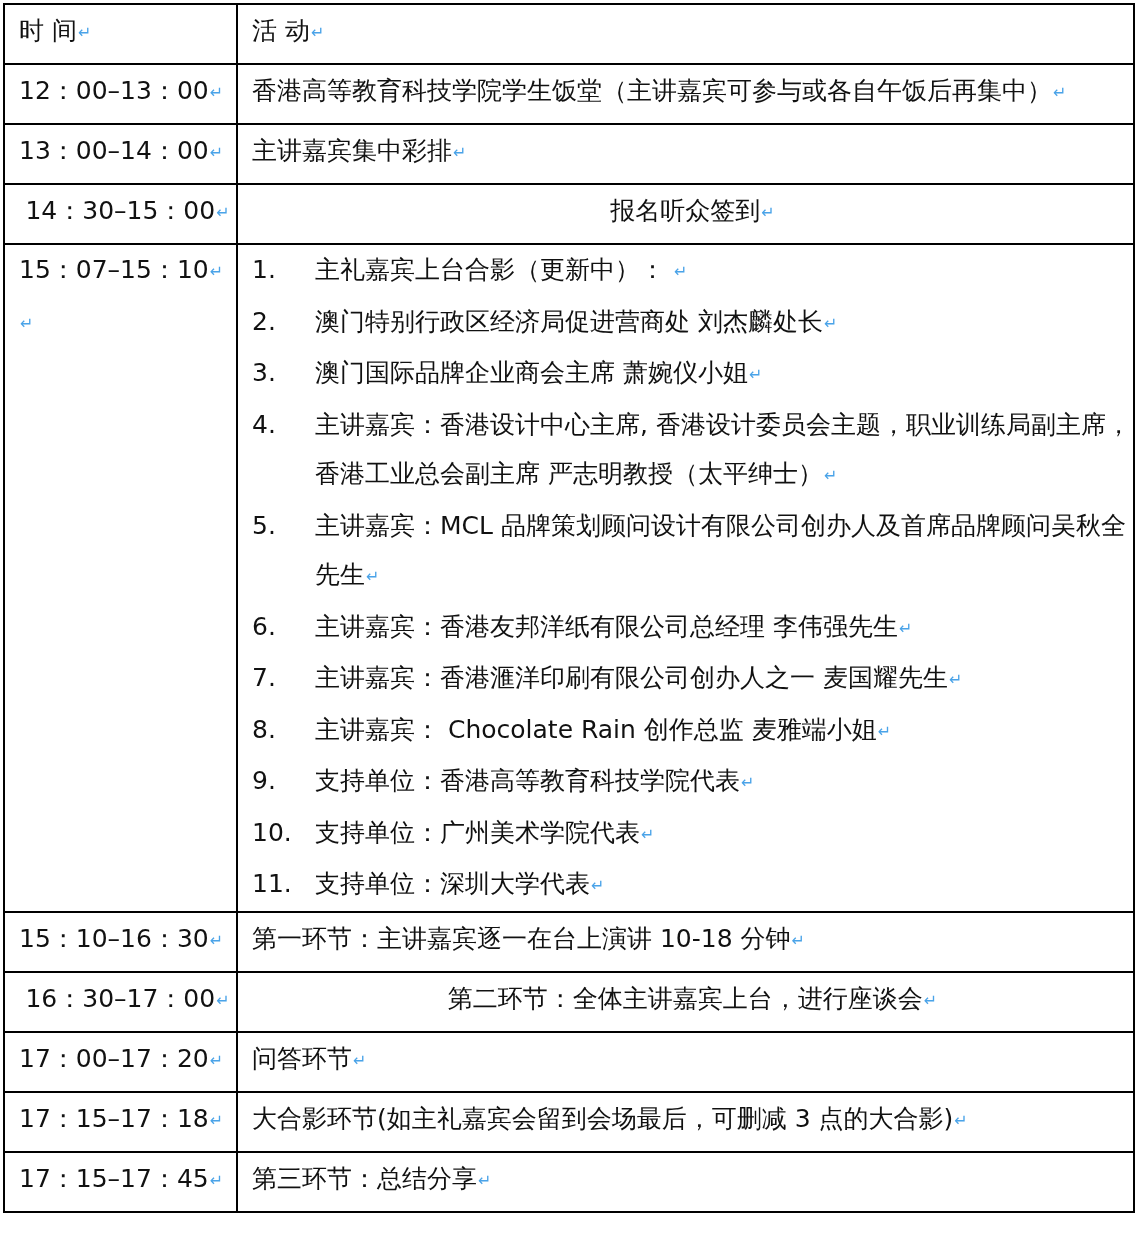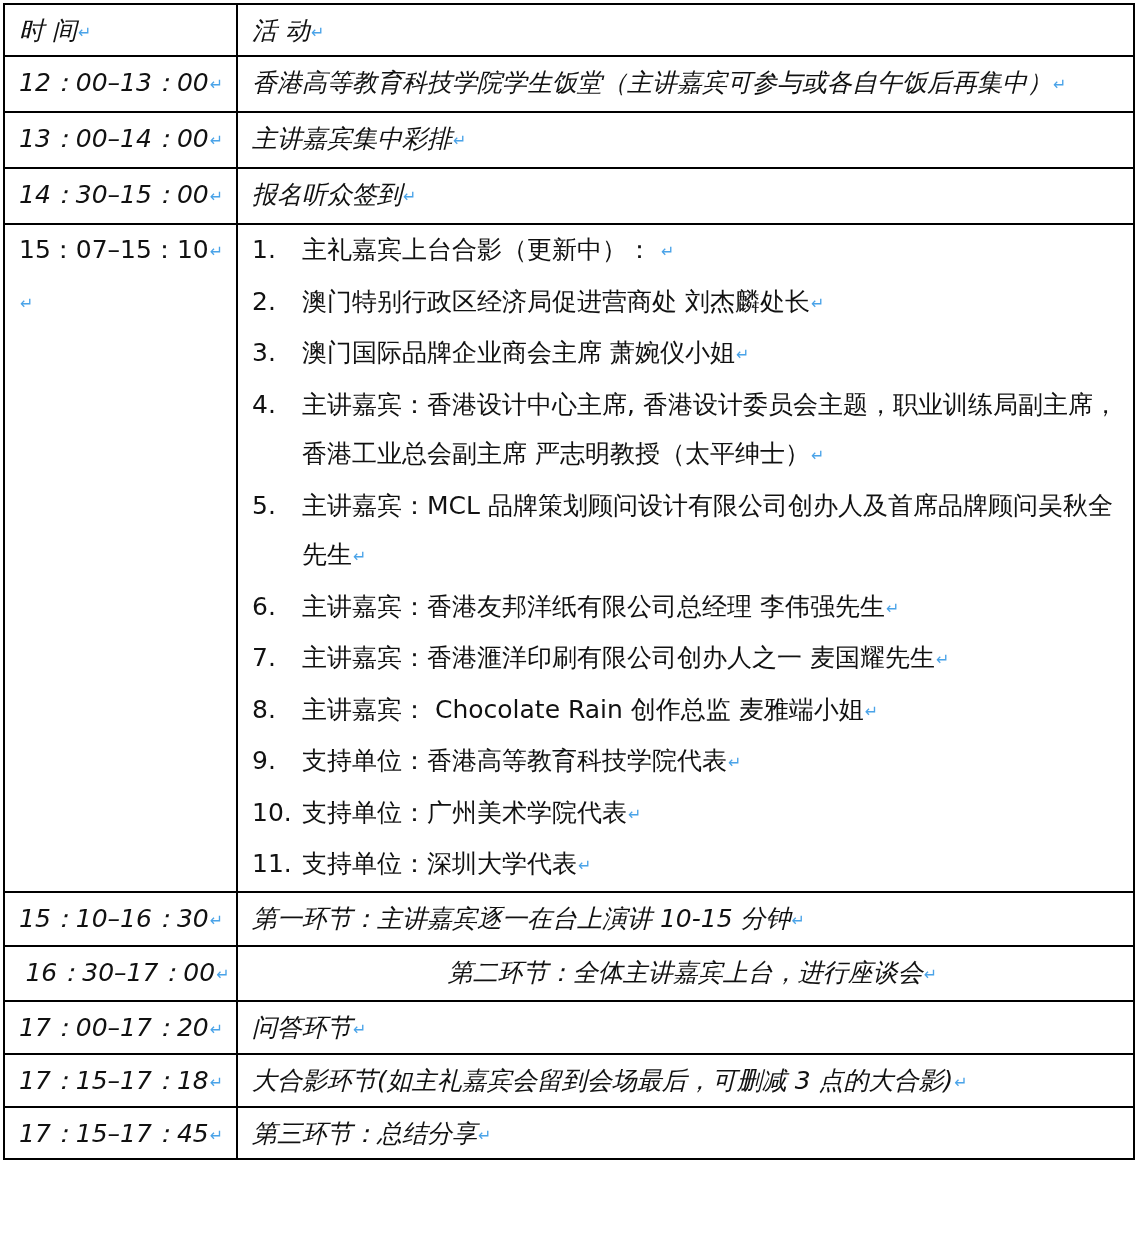--- a/index.html
+++ b/index.html
@@ -4,28 +4,28 @@
 <style>
   html, body { margin: 0; padding: 0; background: #ffffff; }
   body { width: 1136px; height: 1244px; overflow: hidden; position: relative;
          font-family: "DejaVu Sans", "Liberation Sans", sans-serif; color: #111; }
   table.schedule { position: absolute; left: 3px; top: 3px; border-collapse: collapse;
                    width: 1130px; table-layout: fixed; }
   table.schedule td { border: 2px solid #000; vertical-align: top; padding: 0 0 0 14px;
                       font-size: 25px; white-space: nowrap; overflow: visible; }
   col.c1 { width: 233px; }
   col.c2 { width: 897px; }
-  .cell-line { height: 50px; line-height: 52px; font-style: italic; }
+  .cell-line { height: 58px; line-height: 52px; }
   .ret { color: #4aa3e8; font-size: 16px; margin-left: 1px; vertical-align: 1px; }
   .list { list-style: none; margin: 0; padding: 0; }
   .list li { display: flex; line-height: 49.5px; }
   .list li .num { width: 50px; flex: none; }
-  .list li .txt { white-space: normal; width: 820px; }
+  .list li .txt { white-space: normal; width: 820px; margin-left: 13px; }
   .r-head td { height: 48px; }
-  .r1 td { height: 54px; border-radius: 9px; } .r2 td { height: 54px; } .r3 td { height: 54px; }
+  .r1 td { height: 54px; border-radius: 9px; } .r2 td { height: 54px; } .r3 td { height: 54px; text-align: center; }
   .r4 td { height: 54px; } .r5 td { height: 54px; }
   .r6 td { height: 645px; padding-top: 4px; }
   .r7 td { height: 52px; margin-left: 24px; } .r8 td { height: 53px; text-align: center; } .r9 td { height: 51px; }
   .r10 td { height: 51px; border-radius: 20px; } .r11 td { height: 45px; }
 </style>
 </head>
 <body>
 
 <table class="schedule">
   <colgroup>
@@ -117,21 +117,21 @@
               <span class="txt"><span>支持单位：深圳大学代表</span><span class="ret">↵</span></span>
             </li>
       </ul>
     </td>
   </tr>
   <tr class="r7">
     <td>
           <div class="cell-line"><span>15：10–16：30</span><span class="ret">↵</span></div>
         </td>
     <td>
-          <div class="cell-line"><span>第一环节：主讲嘉宾逐一在台上演讲 10-15 分钟</span><span class="ret">↵</span></div>
+          <div class="cell-line"><span>第一环节：主讲嘉宾逐一在台上演讲 10-18 分钟</span><span class="ret">↵</span></div>
         </td>
   </tr>
   <tr class="r8">
     <td>
           <div class="cell-line"><span>16：30–17：00</span><span class="ret">↵</span></div>
         </td>
     <td>
           <div class="cell-line"><span>第二环节：全体主讲嘉宾上台，进行座谈会</span><span class="ret">↵</span></div>
         </td>
   </tr>

